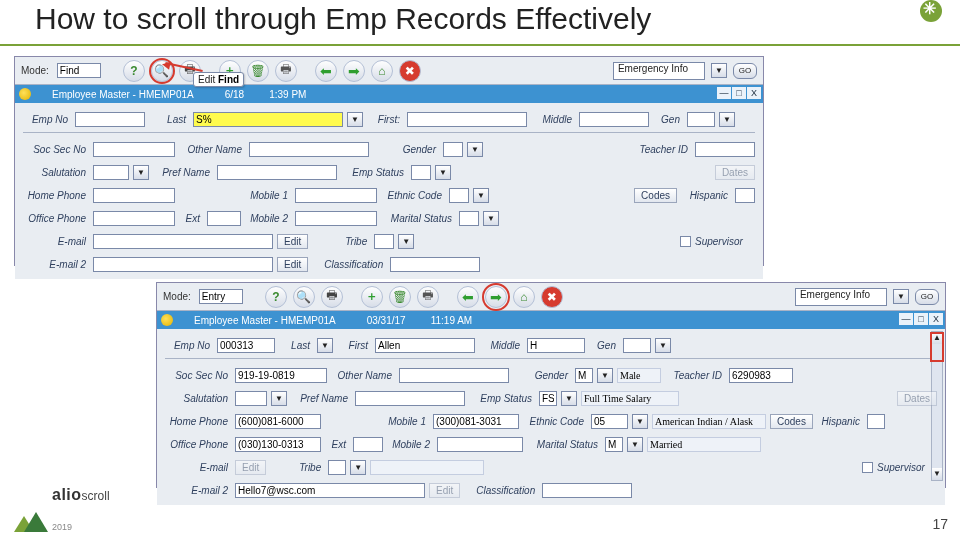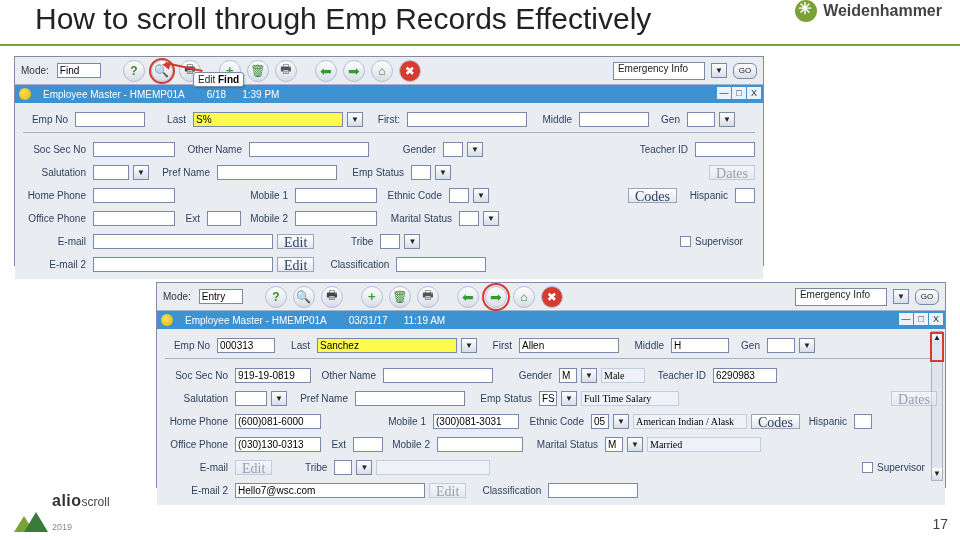--- a/index.html
+++ b/index.html
@@ -31,69 +31,68 @@
   .tbtn.dup { color: #555; }
   .tbtn.left, .tbtn.right { color: #2f9e2f; font-size: 14px; }
   .tbtn.home { color: #3a8a2f; }
   .tbtn.close { color: #fff; background: #d63b2f; }
   .tbtn.red-outline { outline: 2px solid #d63b2f; outline-offset: 1px; }
   .drop-select { height: 18px; border: 1px solid #7a89a8; background: #fff; font-size: 10px; padding: 0 16px 0 4px; position: relative; }
   .drop-go { width: 24px; height: 16px; border: 1px solid #7a89a8; border-radius: 6px; background: linear-gradient(#fff,#d7dde8); font-size: 8px; display: flex; align-items: center; justify-content: center; cursor: pointer; }
   .spacer { flex: 1; }
 
   
-  .winbar { background: #3d92d1; color: #fff; display: flex; align-items: center; gap: 12px; height: 18px; padding: 0 4px; font-size: 10px; position: relative; }
+  .winbar { background: #3d92d1; color: #fff; display: flex; align-items: center; gap: 21px; height: 18px; padding: 0 4px; font-size: 10px; position: relative; }
   .winbar .orb { width: 12px; height: 12px; background: radial-gradient(circle at 40% 40%, #ffe05a, #e2b200); border-radius: 50%; }
   .winbar .win-title { white-space: nowrap; }
   .winbar .win-date { margin-left: 10px; }
   .winbar .win-time { margin-left: 4px; }
   .winbar .win-btns { position: absolute; right: 2px; top: 2px; display: flex; gap: 1px; }
   .winbar .win-btns span { width: 14px; height: 12px; background: #eaf2fa; color: #234; font-size: 9px; line-height: 12px; text-align: center; display: inline-block; }
 
   
   .callout { position: absolute; left: 178px; top: 15px; z-index: 3; background: #fff; border: 1px solid #7a89a8; border-radius: 3px; padding: 1px 4px; font-size: 10px; box-shadow: 1px 1px 2px rgba(0,0,0,.2); }
   .callout b { color: #000; font-weight: bold; }
   .arrow { position: absolute; left: 150px; top: 4px; width: 50px; height: 22px; z-index: 2; }
   .arrow::before { content: ""; position: absolute; left: 0; top: 5px; width: 38px; height: 2px; background: #d63b2f; transform: rotate(12deg); }
   .arrow::after { content: ""; position: absolute; left: -3px; top: 0px; width: 0; height: 0; border-right: 8px solid #d63b2f; border-top: 4px solid transparent; border-bottom: 4px solid transparent; transform: rotate(12deg); }
 
   
   .formbody { background: #e9edf2; padding: 6px 8px 2px 8px; }
   .row { display: flex; align-items: center; gap: 4px; min-height: 20px; margin-bottom: 3px; }
-  .lbl { text-align: right; font-size: 10px; color: #30415f; padding-right: 3px; white-space: nowrap; }
+  .lbl { text-align: right; font-size: 10px; color: #30415f; padding-right: 3px; white-space: nowrap; font-style: italic; }
   .fld { height: 15px; border: 1px solid #7a89a8; background: #fff; font-size: 10px; padding: 0 2px; }
   .fld.hl { background: #fffb4d; }
   .dd { width: 16px; height: 15px; border: 1px solid #7a89a8; background: linear-gradient(#fff,#d7dde8); font-size: 8px; text-align: center; line-height: 13px; cursor: pointer; }
-  .btn-flat { height: 15px; border: 1px solid #9aa5bb; background: linear-gradient(#fff,#e2e7ef); font-size: 14px; padding: 0 6px; cursor: pointer; color: #30415f; font-family: Liberation Serif, serif; }
+  .btn-flat { height: 15px; border: 1px solid #9aa5bb; background: linear-gradient(#fff,#e2e7ef); font-size: 10px; padding: 0 6px; cursor: pointer; color: #30415f; }
   .btn-ghost { opacity: .45; }
   .chk { width: 11px; height: 11px; border: 1px solid #7a89a8; background: #fff; display: inline-block; }
   .hdr-sep { height: 1px; background: #a9b3c6; margin: 2px 0 6px 0; }
 
   .readout { background: #eef2f8; border: 1px solid #c4cde0; font-family: Liberation Serif, serif; }
   .redbox { outline: 2px solid #d63b2f; outline-offset: 0; }
   .scrolltrack { position: absolute; right: 2px; top: 48px; width: 12px; height: 150px; background: #dfe5ef; border: 1px solid #a9b3c6; display: flex; flex-direction: column; justify-content: space-between; }
   .scrolltrack .arrowbtn { width: 10px; height: 12px; background: linear-gradient(#fff,#d7dde8); text-align: center; font-size: 8px; line-height: 12px; }
   .scrolltrack .thumbred { position: absolute; left: -2px; top: 0px; width: 14px; height: 30px; border: 2px solid #d63b2f; }
 
   
   .foot-brand { position: absolute; left: 14px; bottom: 8px; display: flex; align-items: flex-end; gap: 4px; font-size: 12px; color: #444; }
   .foot-brand .mtn { width: 34px; height: 20px; position: relative; }
   .foot-brand .mtn::before { content: ""; position: absolute; left: 0; bottom: 0; border-left: 10px solid transparent; border-right: 10px solid transparent; border-bottom: 16px solid #7aa238; }
   .foot-brand .mtn::after { content: ""; position: absolute; left: 10px; bottom: 0; border-left: 12px solid transparent; border-right: 12px solid transparent; border-bottom: 20px solid #3a7a3a; }
   .foot-brand strong { font-size: 16px; color: #333; letter-spacing: .5px; }
-  .foot-brand .yr { font-size: 9px; color: #888; margin-top: 12px; }
+  .foot-brand .yr { font-size: 9px; color: #888; margin-top: 18px; }
   .page-num { position: absolute; right: 12px; bottom: 8px; font-size: 14px; color: #444; }
 </style>
 </head>
 <body>
 
 <div class="slide-title">How to scroll through Emp Records Effectively</div>
 <div class="brand">
   <span class="brand-icon"></span>
-  <span>Weidenhammer</span>
 </div>
 <div class="title-rule"></div>
 
 <div class="panel top">
 
   <div class="arrow"></div>
   <div class="callout">
     <span>Edit </span><b>Find</b>
   </div>
 
@@ -264,35 +263,34 @@
     <div class="arrowbtn">▲</div>
     <div class="thumbred"></div>
     <div class="arrowbtn">▼</div>
   </div>
 
   <div class="formbody">
     <div class="row">
       <span class="lbl" style="width:48px">Emp No</span>
       <input class="fld" style="width: 58px;" value="000313">
       <span class="lbl" style="width:34px">Last</span>
-      <input class="fld hl" style="width: 140px;" value="Sanchez">
       <div class="dd">▼</div>
       <span class="lbl" style="width:34px">First</span>
       <input class="fld" style="width: 100px;" value="Allen">
       <span class="lbl" style="width:44px">Middle</span>
       <input class="fld" style="width: 58px;" value="H">
       <span class="lbl" style="width:30px">Gen</span>
       <input class="fld" style="width: 28px;">
       <div class="dd">▼</div>
     </div>
     <div class="hdr-sep"></div>
 
     <div class="row">
       <span class="lbl" style="width:66px">Soc Sec No</span>
-      <input class="fld" style="width: 76px;" value="919-19-0819">
+      <input class="fld" style="width: 92px;" value="919-19-0819">
       <span class="lbl" style="width:64px">Other Name</span>
       <input class="fld" style="width: 110px;">
       <span class="lbl" style="width:58px">Gender</span>
       <input class="fld" style="width: 18px;" value="M">
       <div class="dd">▼</div>
       <input class="fld readout" style="width: 44px;" value="Male">
       <span class="lbl" style="width:60px">Teacher ID</span>
       <input class="fld" style="width: 64px;" value="6290983">
     </div>
 
@@ -310,21 +308,21 @@
       <button class="btn-flat btn-ghost">Dates</button>
     </div>
 
     <div class="row">
       <span class="lbl" style="width:66px">Home Phone</span>
       <input class="fld" style="width: 86px;" value="(600)081-6000">
       <span style="width:54px"></span>
       <span class="lbl" style="width:46px">Mobile 1</span>
       <input class="fld" style="width: 86px;" value="(300)081-3031">
       <span class="lbl" style="width:64px">Ethnic Code</span>
-      <input class="fld" style="width: 18px;" value="05">
+      <input class="fld" style="width: 37px;" value="05">
       <div class="dd">▼</div>
       <input class="fld readout" style="width: 114px;" value="American Indian / Alask">
       <button class="btn-flat">Codes</button>
       <span class="lbl" style="width:46px">Hispanic</span>
       <input class="fld" style="width: 18px;">
     </div>
 
     <div class="row">
       <span class="lbl" style="width:66px">Office Phone</span>
       <input class="fld" style="width: 86px;" value="(030)130-0313">

